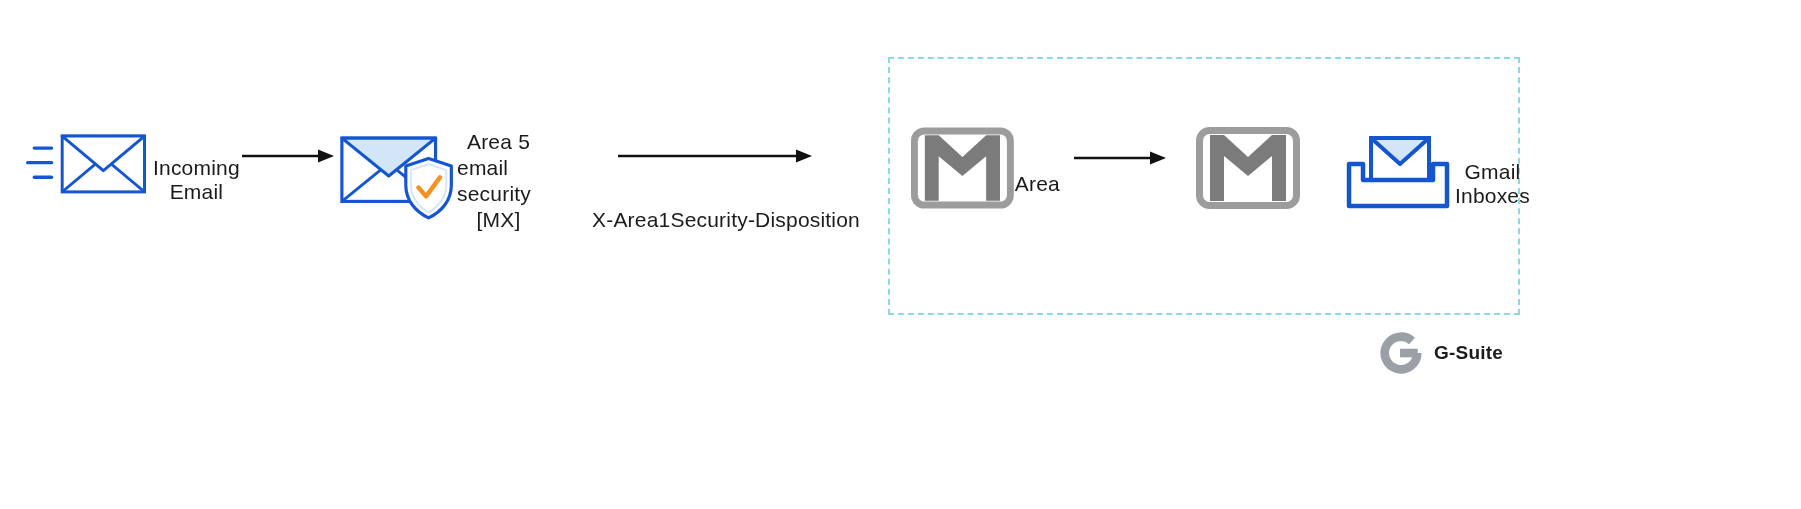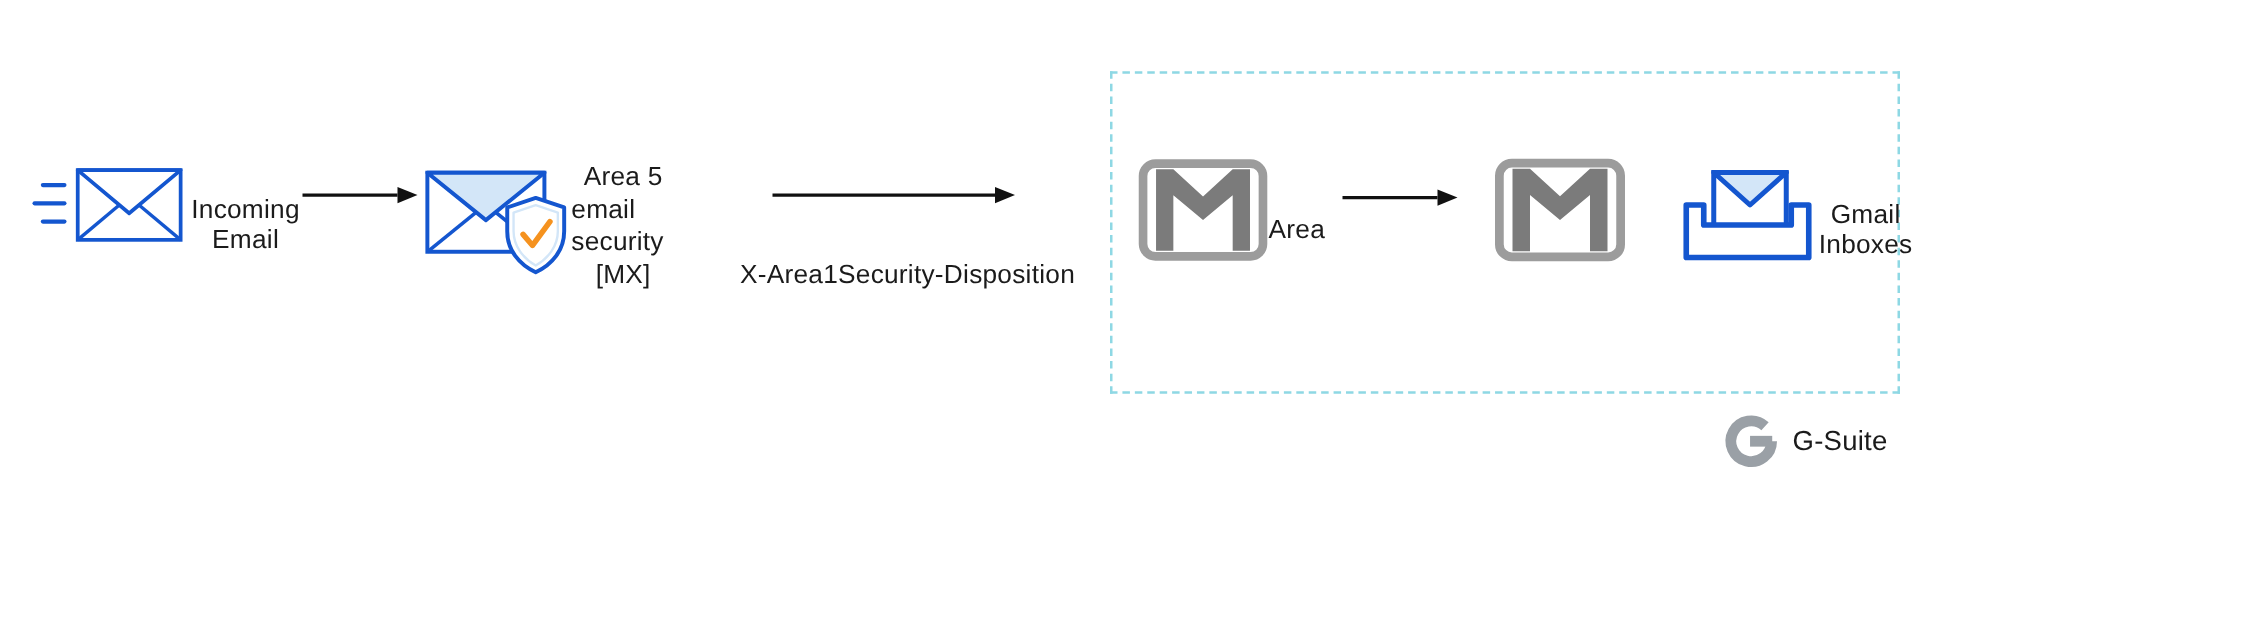--- a/index.html
+++ b/index.html
@@ -28,21 +28,21 @@
   .arrow line{stroke:var(--arrow-ink);stroke-width:2.6;}
   .arrow polygon{fill:var(--arrow-ink);}
 
   .annotation{position:absolute;font-size:21px;font-weight:500;letter-spacing:.2px;text-align:right;color:var(--text-ink);}
 
   .boundary{position:absolute;border:2px dashed var(--boundary-dash);}
 
   .icon-row{display:flex;align-items:flex-end;justify-content:center;gap:40px;}
 
   .brand{position:absolute;display:flex;align-items:center;gap:10px;}
-  .brand .brand-label{font-size:22px;font-weight:400;color:var(--text-ink);letter-spacing:.2px;}
+  .brand .brand-label{font-size:19px;font-weight:700;color:var(--text-ink);letter-spacing:.2px;}
 
   
   .sb{stroke:var(--envelope-blue);}
   .fw{fill:#ffffff;}
   .fn{fill:none;}
   .fl{fill:var(--envelope-fill-light);}
   .sl{stroke:var(--envelope-fill-light);}
   .so{stroke:var(--check-orange);}
   .g-rect{fill:#ffffff;stroke:var(--gmail-border-gray);}
   .g-m{fill:var(--gmail-m-gray);}

